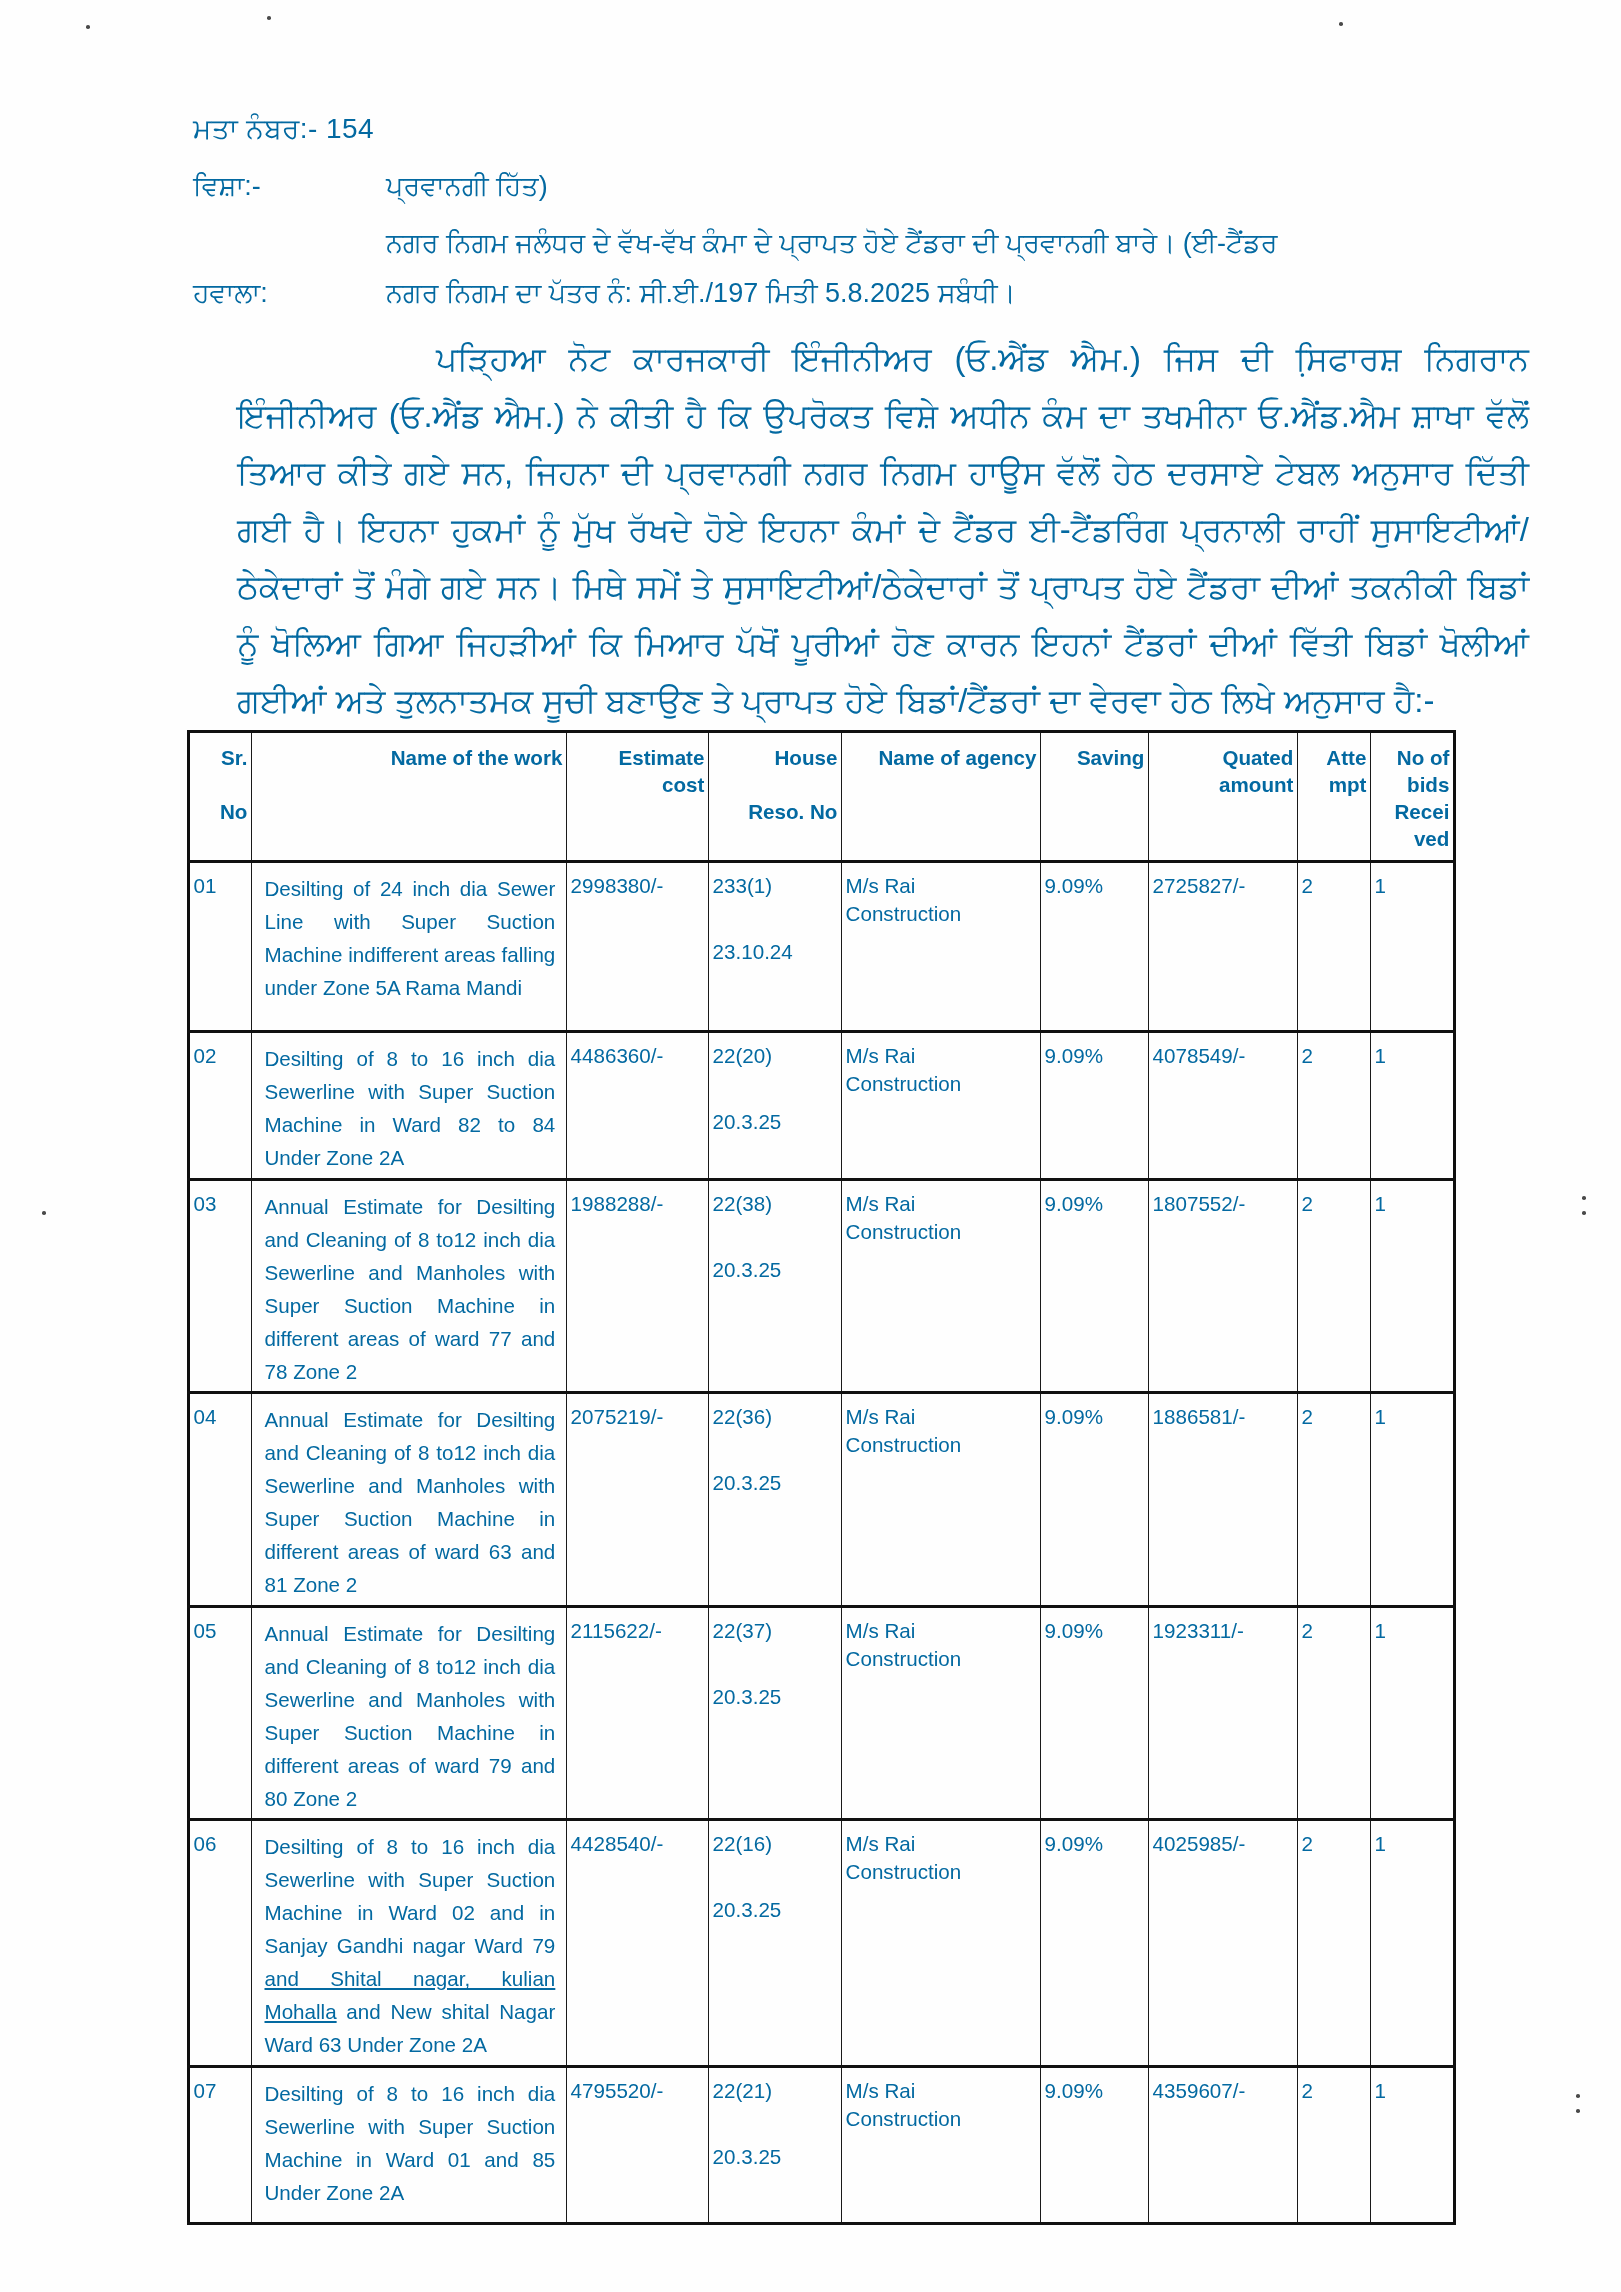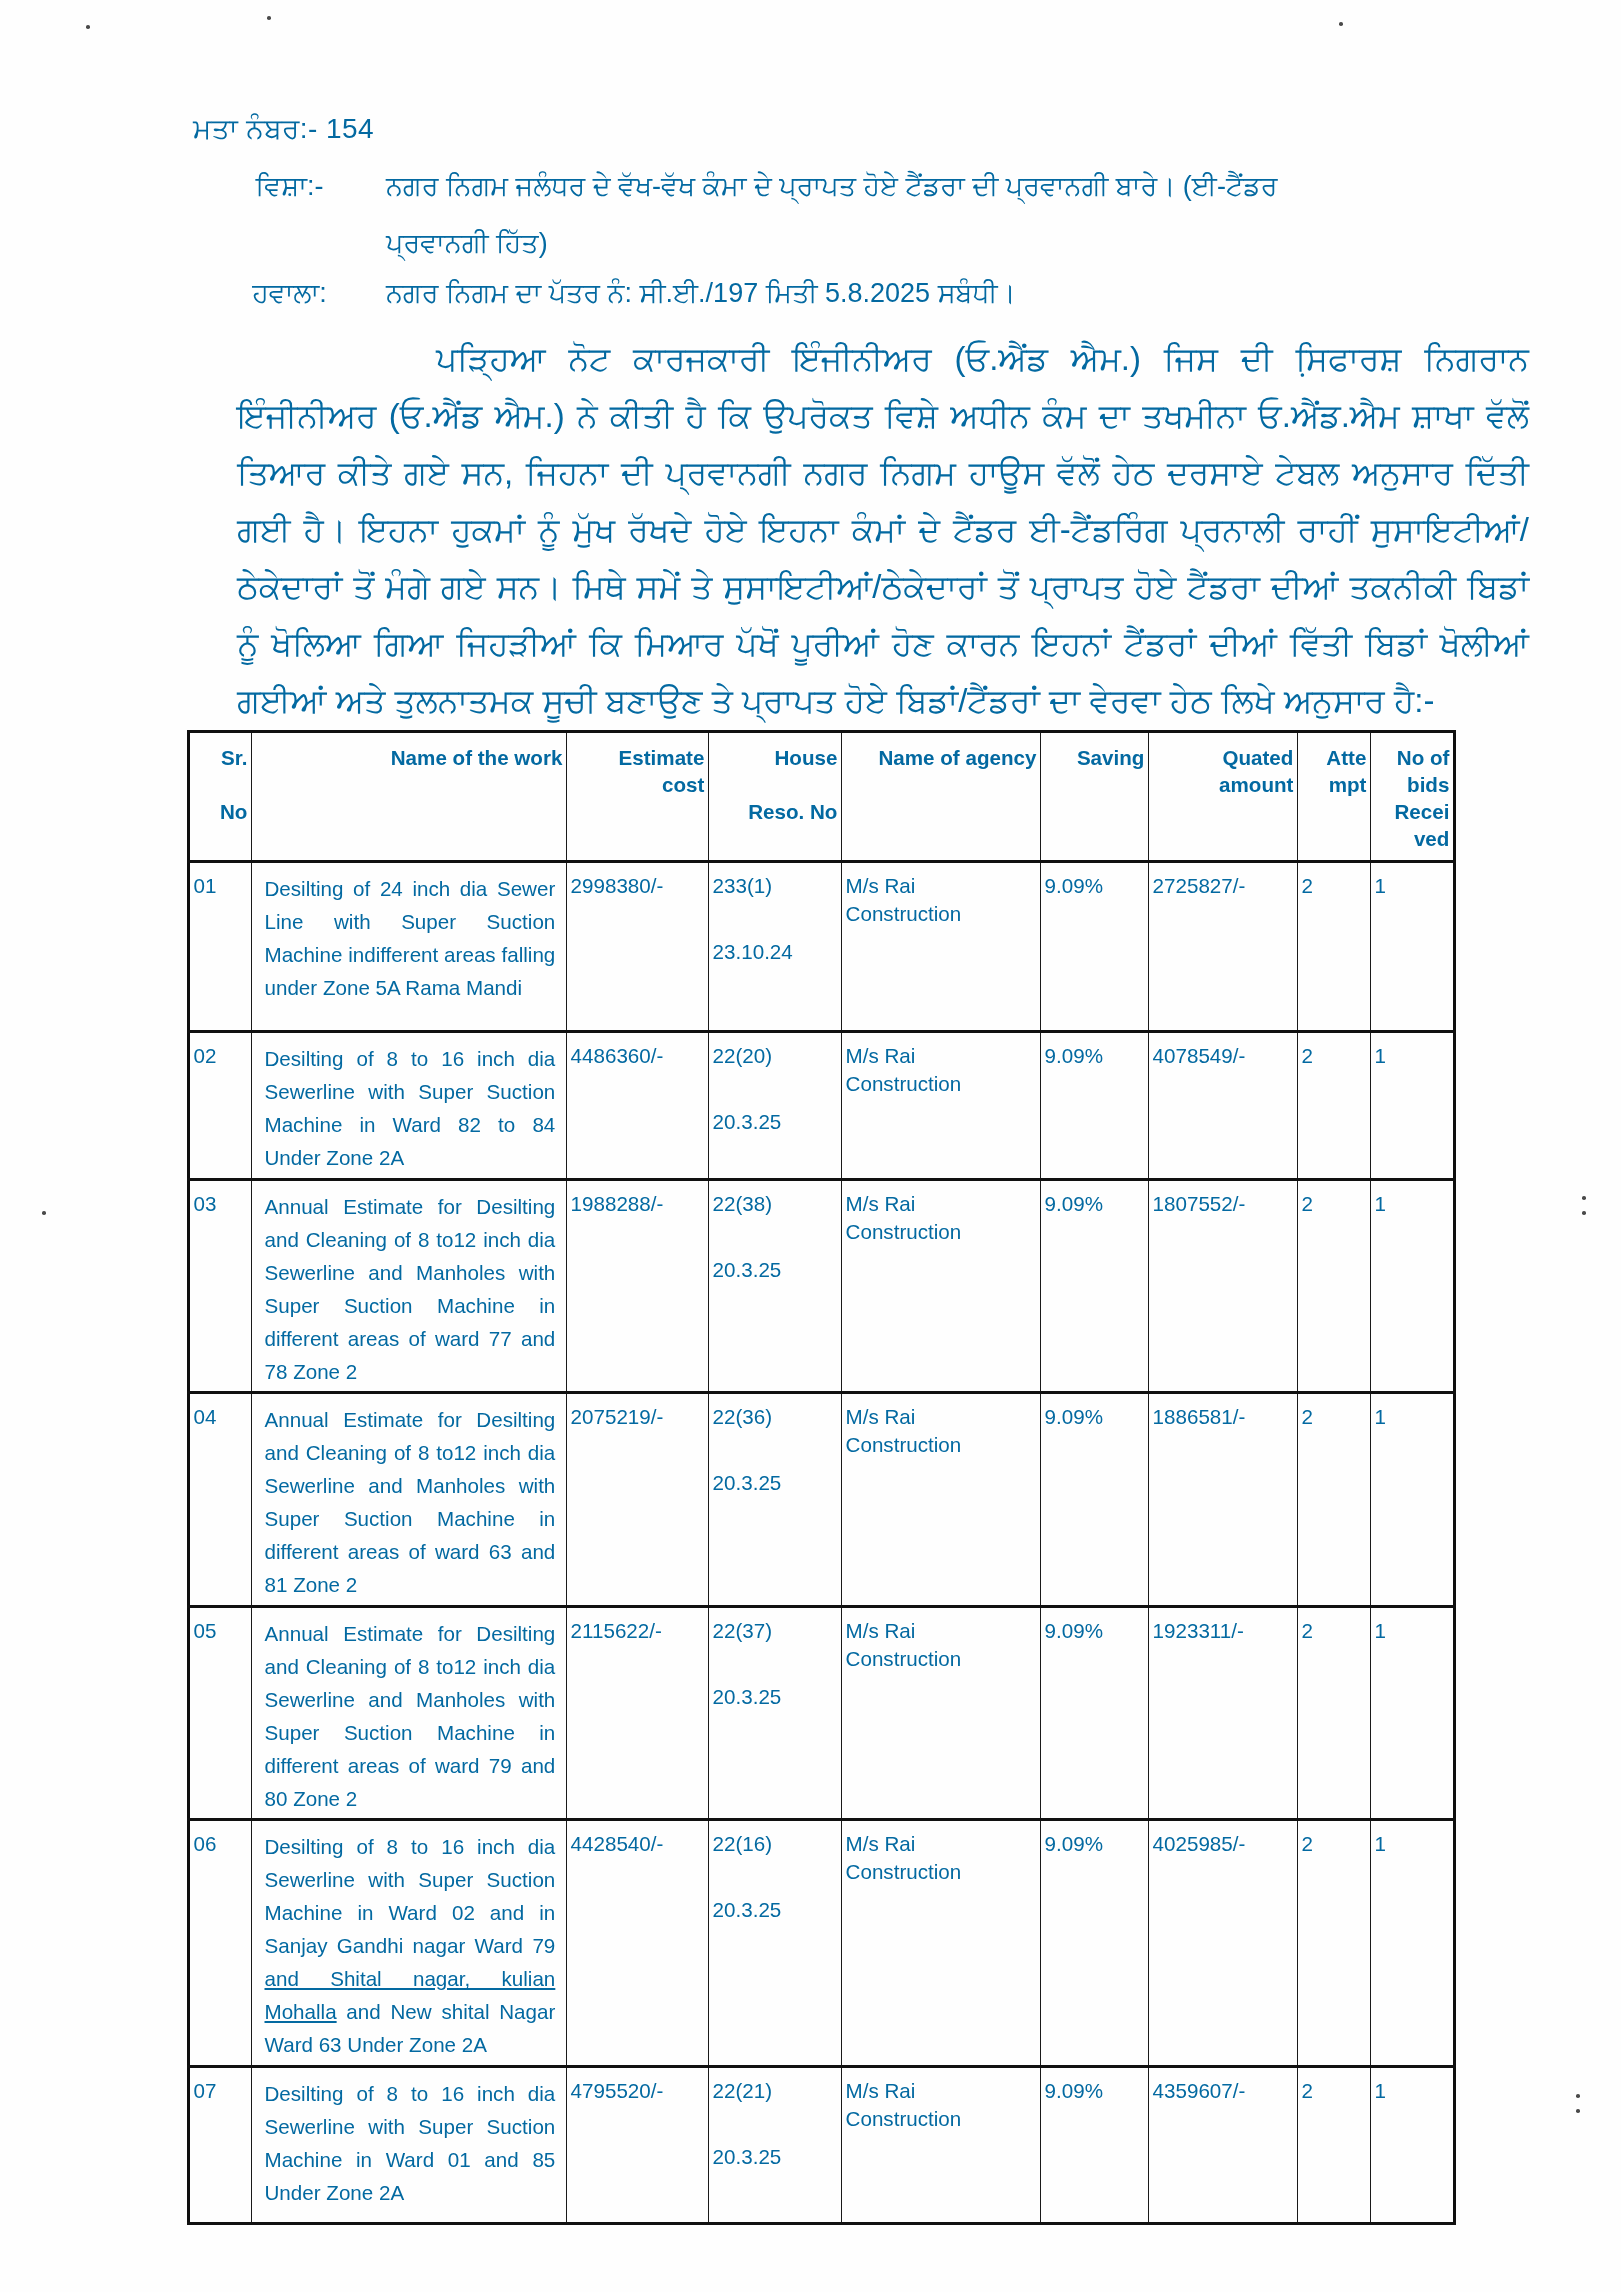--- a/index.html
+++ b/index.html
@@ -6,21 +6,21 @@
   .page{
     position:relative;
     width:1621px;height:2293px;
     background:#fefefe;
     font-family:Liberation Sans, sans-serif;
     color:#0369a1;
     overflow:hidden;
   }
   .abs{position:absolute;}
   .pa-text{font-size:27px;line-height:57px;}
-  .label-col{display:inline-block;width:193px;vertical-align:top;text-align:center;}
+  .label-col{display:inline-block;width:193px;vertical-align:top;}
   .mata{left:193px;top:100px;font-size:28px;letter-spacing:0.4px;}
   .subject-row{left:193px;top:158px;width:1299px;}
   .subject-text{display:inline-block;width:1102px;vertical-align:top;}
   .hawala-row{left:193px;top:265px;width:1299px;}
   .intro{
     left:193px;top:330px;width:1292px;
     font-size:33px;line-height:57px;
     text-align:justify;text-indent:199px;margin-left:44px;
   }
   .closing{
@@ -62,22 +62,22 @@
 </style>
 </head>
 <body>
 
 <div class="page">
 
   <div class="abs mata pa-text">ਮਤਾ ਨੰਬਰ:- 154</div>
 
   <div class="abs subject-row pa-text">
     <span class="label-col">ਵਿਸ਼ਾ:-</span><span class="subject-text">
+      <span style="display:block">ਪ੍ਰਵਾਨਗੀ ਹਿੱਤ)</span>
       <span style="display:block">ਨਗਰ ਨਿਗਮ ਜਲੰਧਰ ਦੇ ਵੱਖ-ਵੱਖ ਕੰਮਾ ਦੇ ਪ੍ਰਾਪਤ ਹੋਏ ਟੈਂਡਰਾ ਦੀ ਪ੍ਰਵਾਨਗੀ ਬਾਰੇ। (ਈ-ਟੈਂਡਰ</span>
-      <span style="display:block">ਪ੍ਰਵਾਨਗੀ ਹਿੱਤ)</span>
     </span>
   </div>
 
   <div class="abs hawala-row pa-text">
     <span class="label-col">ਹਵਾਲਾ:</span><span>ਨਗਰ ਨਿਗਮ ਦਾ ਪੱਤਰ ਨੰ: ਸੀ.ਈ./197 ਮਿਤੀ 5.8.2025 ਸਬੰਧੀ।</span>
   </div>
 
   <div class="abs intro">ਪੜ੍ਹਿਆ ਨੋਟ ਕਾਰਜਕਾਰੀ ਇੰਜੀਨੀਅਰ (ਓ.ਐਂਡ ਐਮ.) ਜਿਸ ਦੀ ਸਿ਼ਫਾਰਸ਼ ਨਿਗਰਾਨ ਇੰਜੀਨੀਅਰ (ਓ.ਐਂਡ ਐਮ.) ਨੇ ਕੀਤੀ ਹੈ ਕਿ ਉਪਰੋਕਤ ਵਿਸ਼ੇ ਅਧੀਨ ਕੰਮ ਦਾ ਤਖਮੀਨਾ ਓ.ਐਂਡ.ਐਮ ਸ਼ਾਖਾ ਵੱਲੋਂ ਤਿਆਰ ਕੀਤੇ ਗਏ ਸਨ, ਜਿਹਨਾ ਦੀ ਪ੍ਰਵਾਨਗੀ ਨਗਰ ਨਿਗਮ ਹਾਊਸ ਵੱਲੋਂ ਹੇਠ ਦਰਸਾਏ ਟੇਬਲ ਅਨੁਸਾਰ ਦਿੱਤੀ ਗਈ ਹੈ। ਇਹਨਾ ਹੁਕਮਾਂ ਨੂੰ ਮੁੱਖ ਰੱਖਦੇ ਹੋਏ ਇਹਨਾ ਕੰਮਾਂ ਦੇ ਟੈਂਡਰ ਈ-ਟੈਂਡਰਿੰਗ ਪ੍ਰਨਾਲੀ ਰਾਹੀਂ ਸੁਸਾਇਟੀਆਂ/ਠੇਕੇਦਾਰਾਂ ਤੋਂ ਮੰਗੇ ਗਏ ਸਨ। ਮਿਥੇ ਸਮੇਂ ਤੇ ਸੁਸਾਇਟੀਆਂ/ਠੇਕੇਦਾਰਾਂ ਤੋਂ ਪ੍ਰਾਪਤ ਹੋਏ ਟੈਂਡਰਾ ਦੀਆਂ ਤਕਨੀਕੀ ਬਿਡਾਂ ਨੂੰ ਖੋਲਿਆ ਗਿਆ ਜਿਹੜੀਆਂ ਕਿ ਮਿਆਰ ਪੱਖੋਂ ਪੂਰੀਆਂ ਹੋਣ ਕਾਰਨ ਇਹਨਾਂ ਟੈਂਡਰਾਂ ਦੀਆਂ ਵਿੱਤੀ ਬਿਡਾਂ ਖੋਲੀਆਂ ਗਈਆਂ ਅਤੇ ਤੁਲਨਾਤਮਕ ਸੂਚੀ ਬਣਾਉਣ ਤੇ ਪ੍ਰਾਪਤ ਹੋਏ ਬਿਡਾਂ/ਟੈਂਡਰਾਂ ਦਾ ਵੇਰਵਾ ਹੇਠ ਲਿਖੇ ਅਨੁਸਾਰ ਹੈ:-</div>
 
   <table class="tenders">

